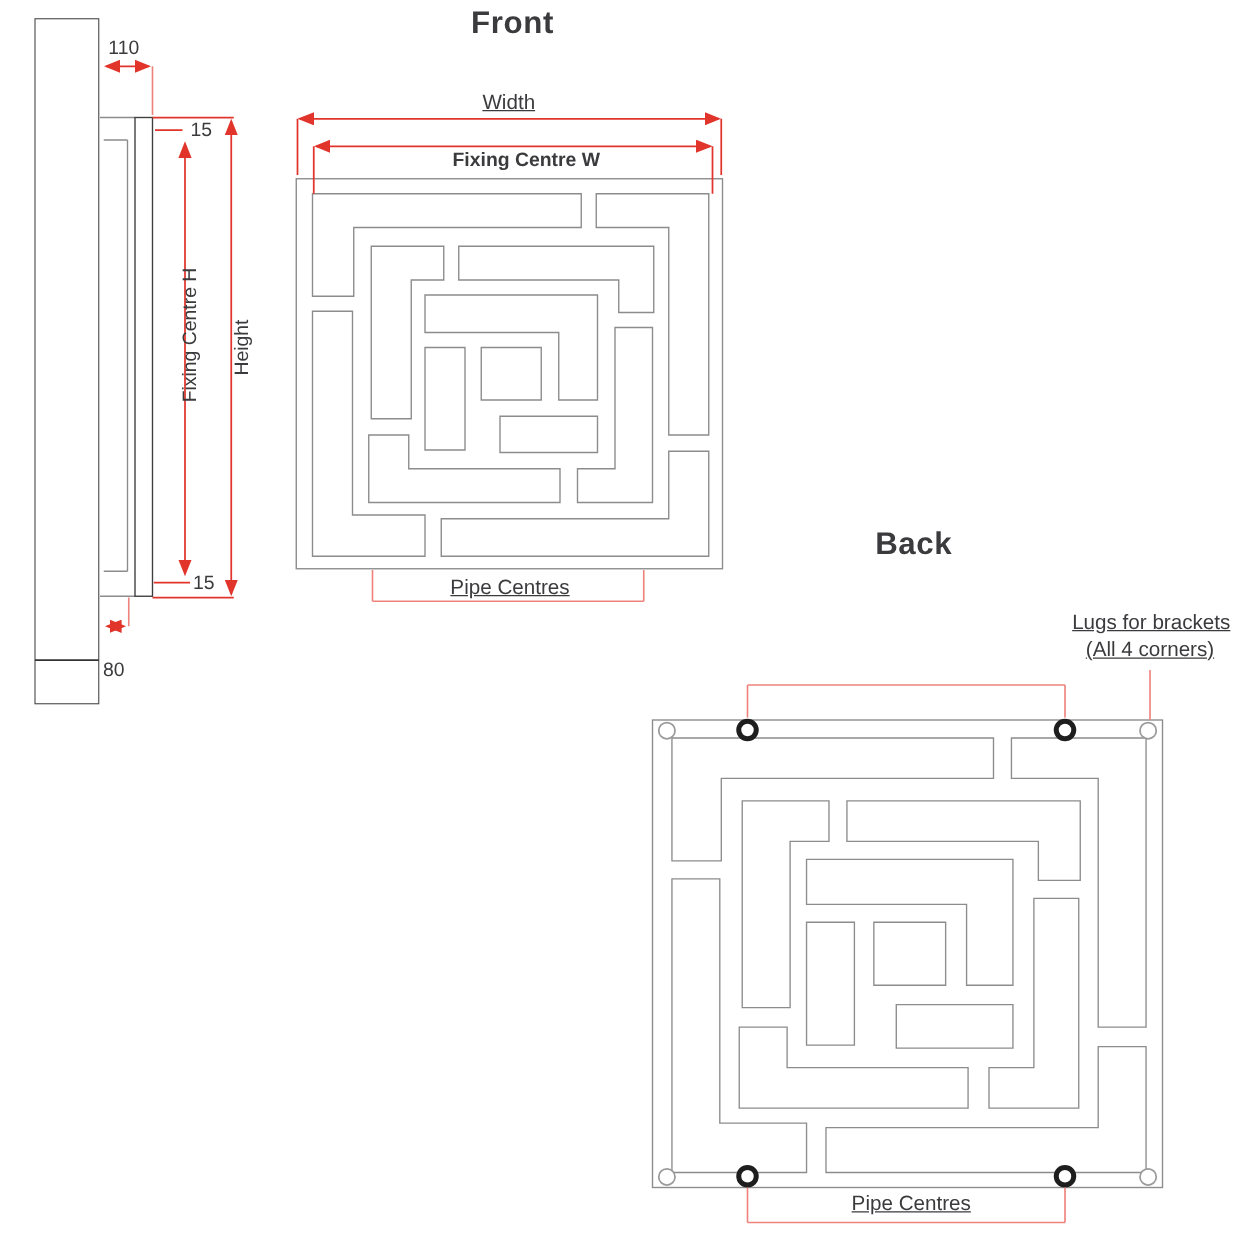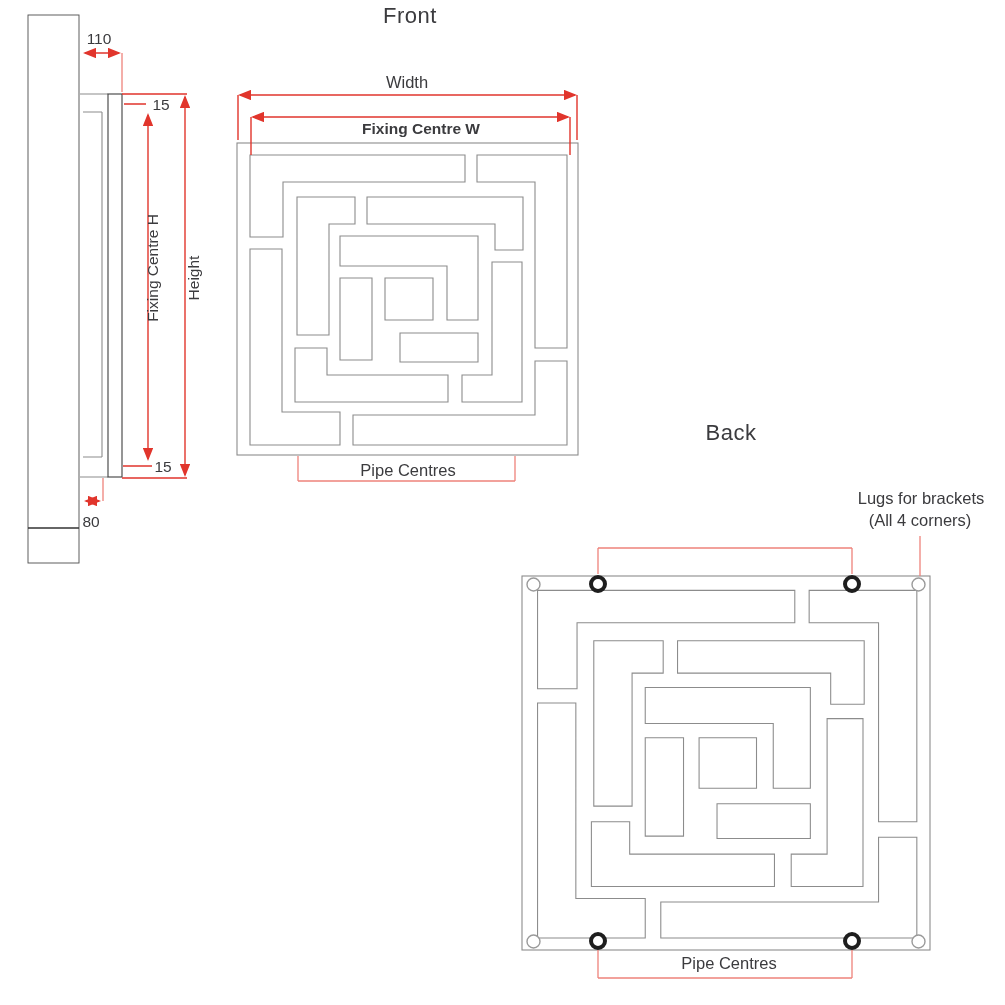--- a/index.html
+++ b/index.html
@@ -3,23 +3,23 @@
 <meta charset="utf-8">
 <style>
   :root{
     --accent:#e1352c; --leader:#ee837b; --line:#8c8c8c; --wall:#4d4d4d; --text:#3b3b3e;
   }
   html,body{margin:0;padding:0;background:#fff;}
   #stage{position:relative;width:1005px;height:1005px;background:#fff;overflow:hidden;
          font-family:"Liberation Sans", sans-serif;color:var(--text);}
   #gfx{position:absolute;left:0;top:0;}
   .lbl{position:absolute;text-align:center;line-height:1.12;color:var(--text);}
-  .title{font-size:22px;font-weight:400;letter-spacing:.5px;}
+  .title{font-size:25px;font-weight:700;letter-spacing:.5px;}
   .dim{font-size:15.5px;}
-  .ann{font-size:16.5px;}
+  .ann{font-size:16.5px;text-decoration:underline;}
   .rot{transform:rotate(-90deg);transform-origin:center center;white-space:nowrap;}
   
   .gray{stroke:var(--line);stroke-width:1.1;fill:none;}
   .wallline{stroke:var(--wall);stroke-width:0.9;fill:none;}
   .darkline{stroke:#3f3f3f;stroke-width:1.1;fill:#fff;}
   .red{stroke:var(--accent);stroke-width:1.4;fill:none;}
   .leader{stroke:var(--leader);stroke-width:1.3;fill:none;}
   .mk{fill:var(--accent);}
   .maze{stroke:var(--line);fill:#fff;}
   .mf{stroke-width:1.1;}
@@ -108,20 +108,20 @@
   <div class="lbl title" style="left:360px;top:4px;width:100px;">Front</div>
   <div class="lbl title" style="left:681px;top:408px;width:100px;margin-top:13px;">Back</div>
 
   <div class="lbl ann" style="left:347px;top:73px;width:120px;">Width</div>
   <div class="lbl dim" style="left:336px;top:120px;width:170px;font-weight:bold;">Fixing Centre W</div>
   <div class="lbl ann" style="left:343px;top:461px;width:130px;">Pipe Centres</div>
 
   <div class="lbl dim" style="left:79px;top:30px;width:40px;">110</div>
   <div class="lbl dim" style="left:146px;top:96px;width:30px;">15</div>
   <div class="lbl dim" style="left:148px;top:458px;width:30px;">15</div>
-  <div class="lbl dim" style="left:71px;top:513px;width:40px;">80</div>
+  <div class="lbl dim" style="left:71px;top:528px;width:40px;">80</div>
   <div class="lbl dim rot" style="left:78px;top:259px;width:150px;height:18px;">Fixing Centre H</div>
   <div class="lbl dim rot" style="left:162px;top:269px;width:64px;height:18px;">Height</div>
 
   <div class="lbl ann" style="left:821px;top:489px;width:200px;">Lugs for brackets</div>
   <div class="lbl ann" style="left:820px;top:511px;width:200px;">(All 4 corners)</div>
   <div class="lbl ann" style="left:664px;top:954px;width:130px;">Pipe Centres</div>
 </div>
 
 </body></html>

